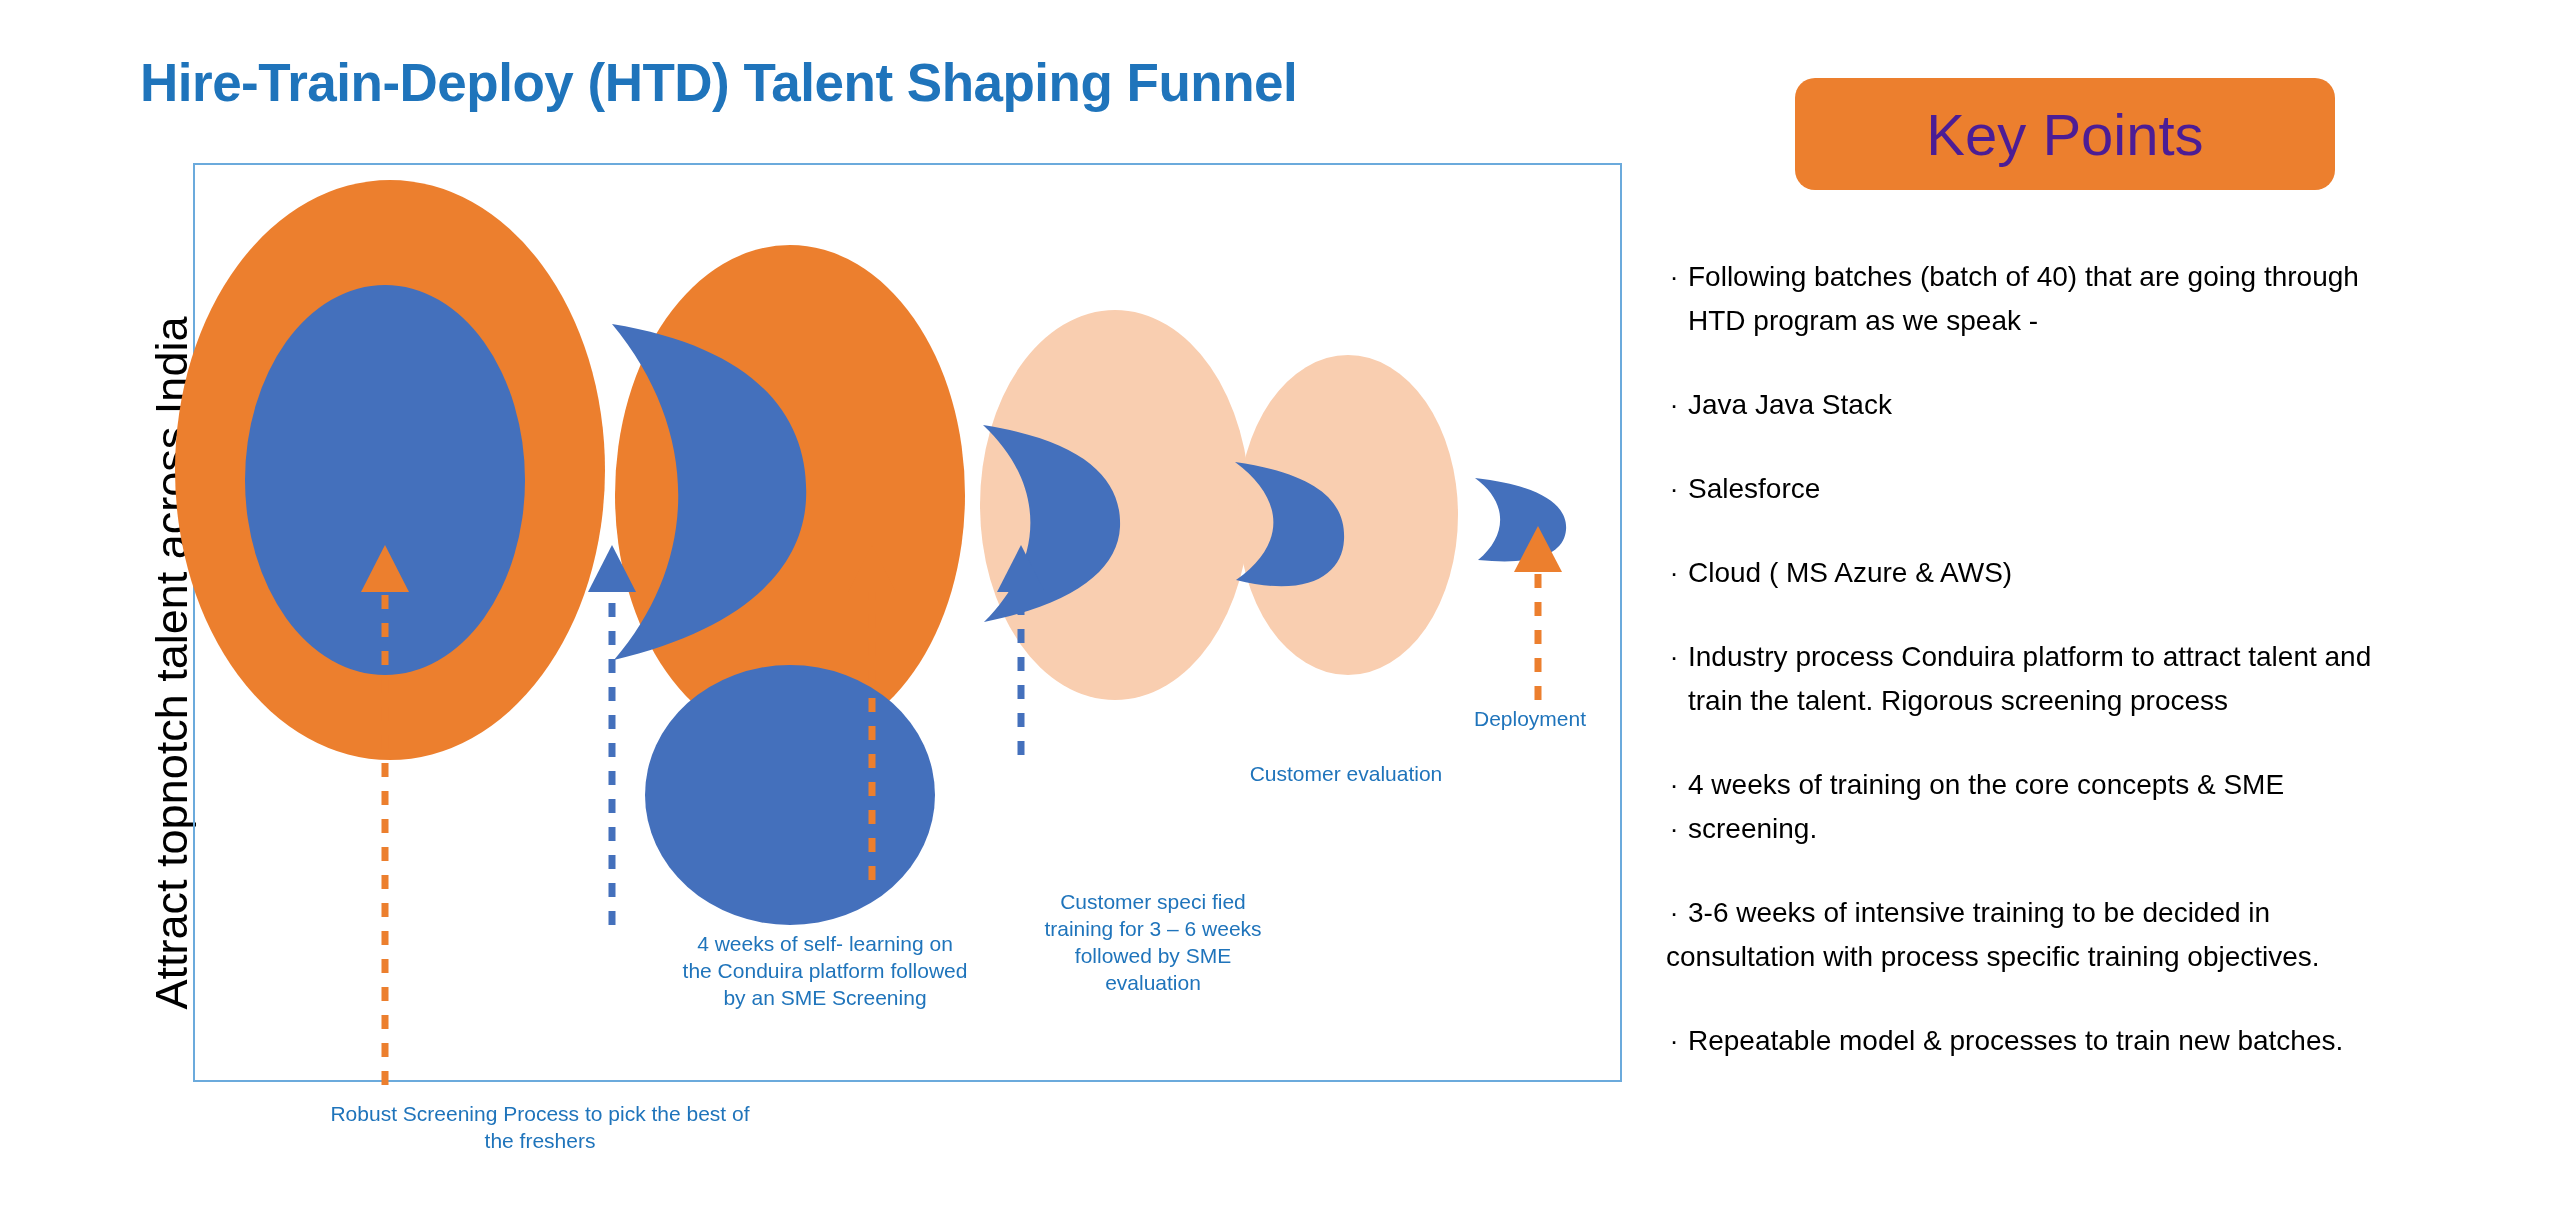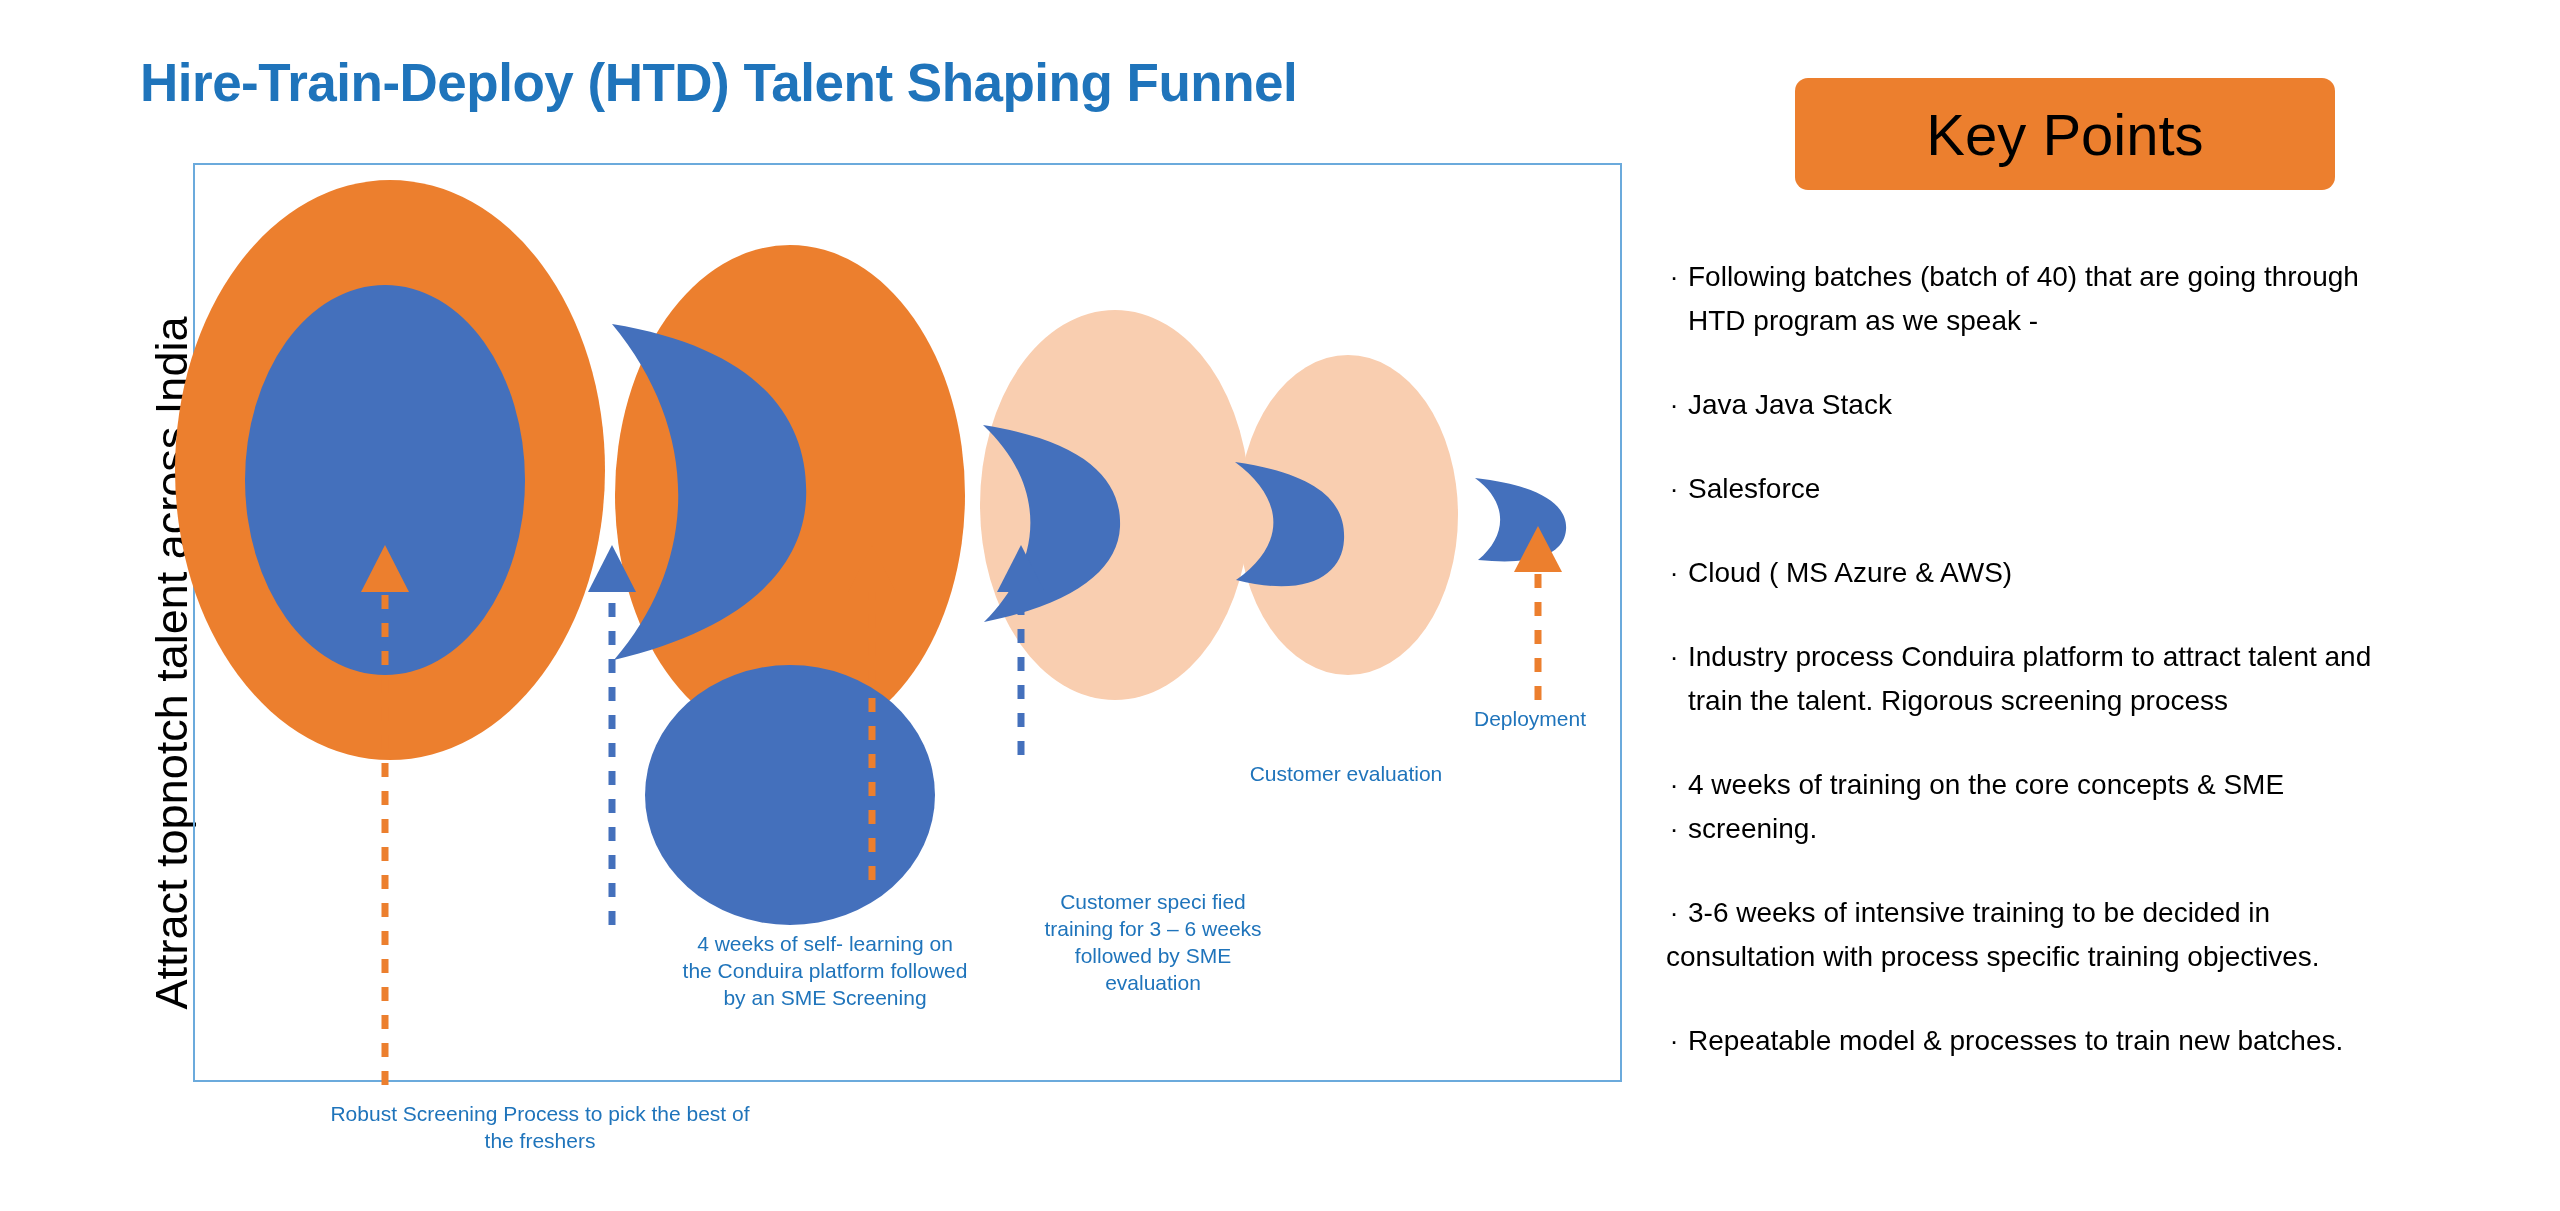--- a/index.html
+++ b/index.html
@@ -88,22 +88,22 @@
     height: 1211px;
   }
 
   #key-points-badge {
     position: absolute;
     left: 135px;
     top: 78px;
     width: 540px;
     height: 112px;
     background: #EC7F2E;
-    border-radius: 13px;
-    color: #000000;
+    border-radius: 20px;
+    color: #4c1d95;
     font-size: 58px;
     display: flex;
     align-items: center;
     justify-content: center;
   }
 
   #bullet-list {
     position: absolute;
     left: 0px;
     top: 255px;

